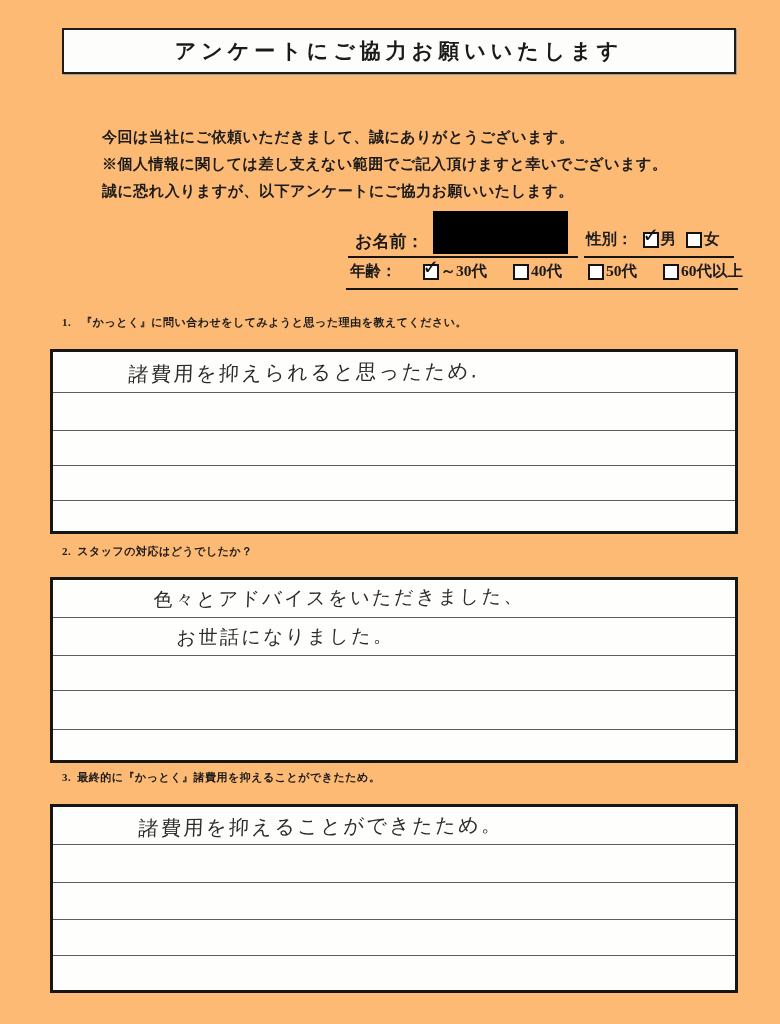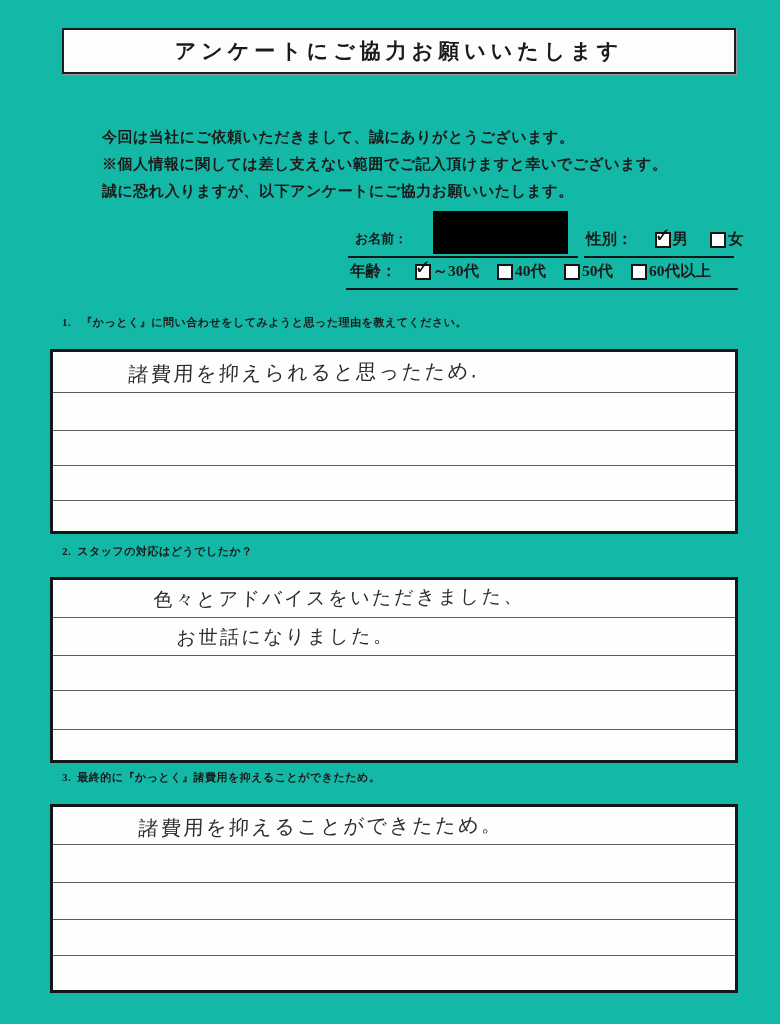--- a/index.html
+++ b/index.html
@@ -6,21 +6,21 @@
   body {
     width: 780px; height: 1024px;
     background: #f4f4f2;
     font-family: "Liberation Serif", "DejaVu Serif", serif;
     color: #1a1a1a;
     -webkit-font-smoothing: antialiased;
   }
   .page {
     position: relative;
     width: 780px; height: 1024px;
-    background: #14b8a6;
+    background: #fdba74;
     overflow: hidden;
   }
   
   .title-box {
     position: absolute; left: 62px; top: 28px;
     width: 670px; height: 42px;
     border: 2px solid #1c1c1c;
     display: flex; align-items: center; justify-content: center;
     background: #fdfdfc;
     box-shadow: 1px 1px 0 #9a9a9a;
@@ -31,38 +31,38 @@
   }
   
   .intro {
     position: absolute; left: 58px; top: 124px; width: 680px;
     font-size: 15px; font-weight: 700; line-height: 27px;
     letter-spacing: 0.5px;
     margin-left: 44px;
   }
   .intro div { white-space: nowrap; }
   
-  .info-label { font-size: 13px; font-weight: 700; white-space: nowrap; }
+  .info-label { font-size: 17px; font-weight: 700; white-space: nowrap; }
   .name-label   { position: absolute; left: 355px; top: 230px; }
   .redaction {
     position: absolute; left: 433px; top: 211px;
     width: 135px; height: 43px; background: #000;
   }
   .uline { position: absolute; border-top: 2px solid #151515; }
   .uline-name   { left: 348px; top: 256px; width: 230px; }
   .uline-gender { left: 584px; top: 256px; width: 150px; }
   .uline-age    { left: 346px; top: 288px; width: 392px; }
   .gender-row {
     position: absolute; left: 586px; top: 229px;
-    display: flex; align-items: center; gap: 12px;
+    display: flex; align-items: center; gap: 0;
     font-size: 15.5px; font-weight: 700; white-space: nowrap;
   }
   .age-row {
     position: absolute; left: 350px; top: 261px;
-    display: flex; align-items: center; gap: 8px;
+    display: flex; align-items: center; gap: 16px;
     font-size: 15.5px; font-weight: 700; white-space: nowrap;
   }
   .opt { display: inline-flex; align-items: center; gap: 2px; margin-left: 10px; }
   .opt:first-of-type { margin-left: 2px; }
   .cb {
     display: inline-block; position: relative;
     width: 12px; height: 12px;
     border: 2px solid #141414; background: #fff;
     flex: 0 0 auto;
   }

